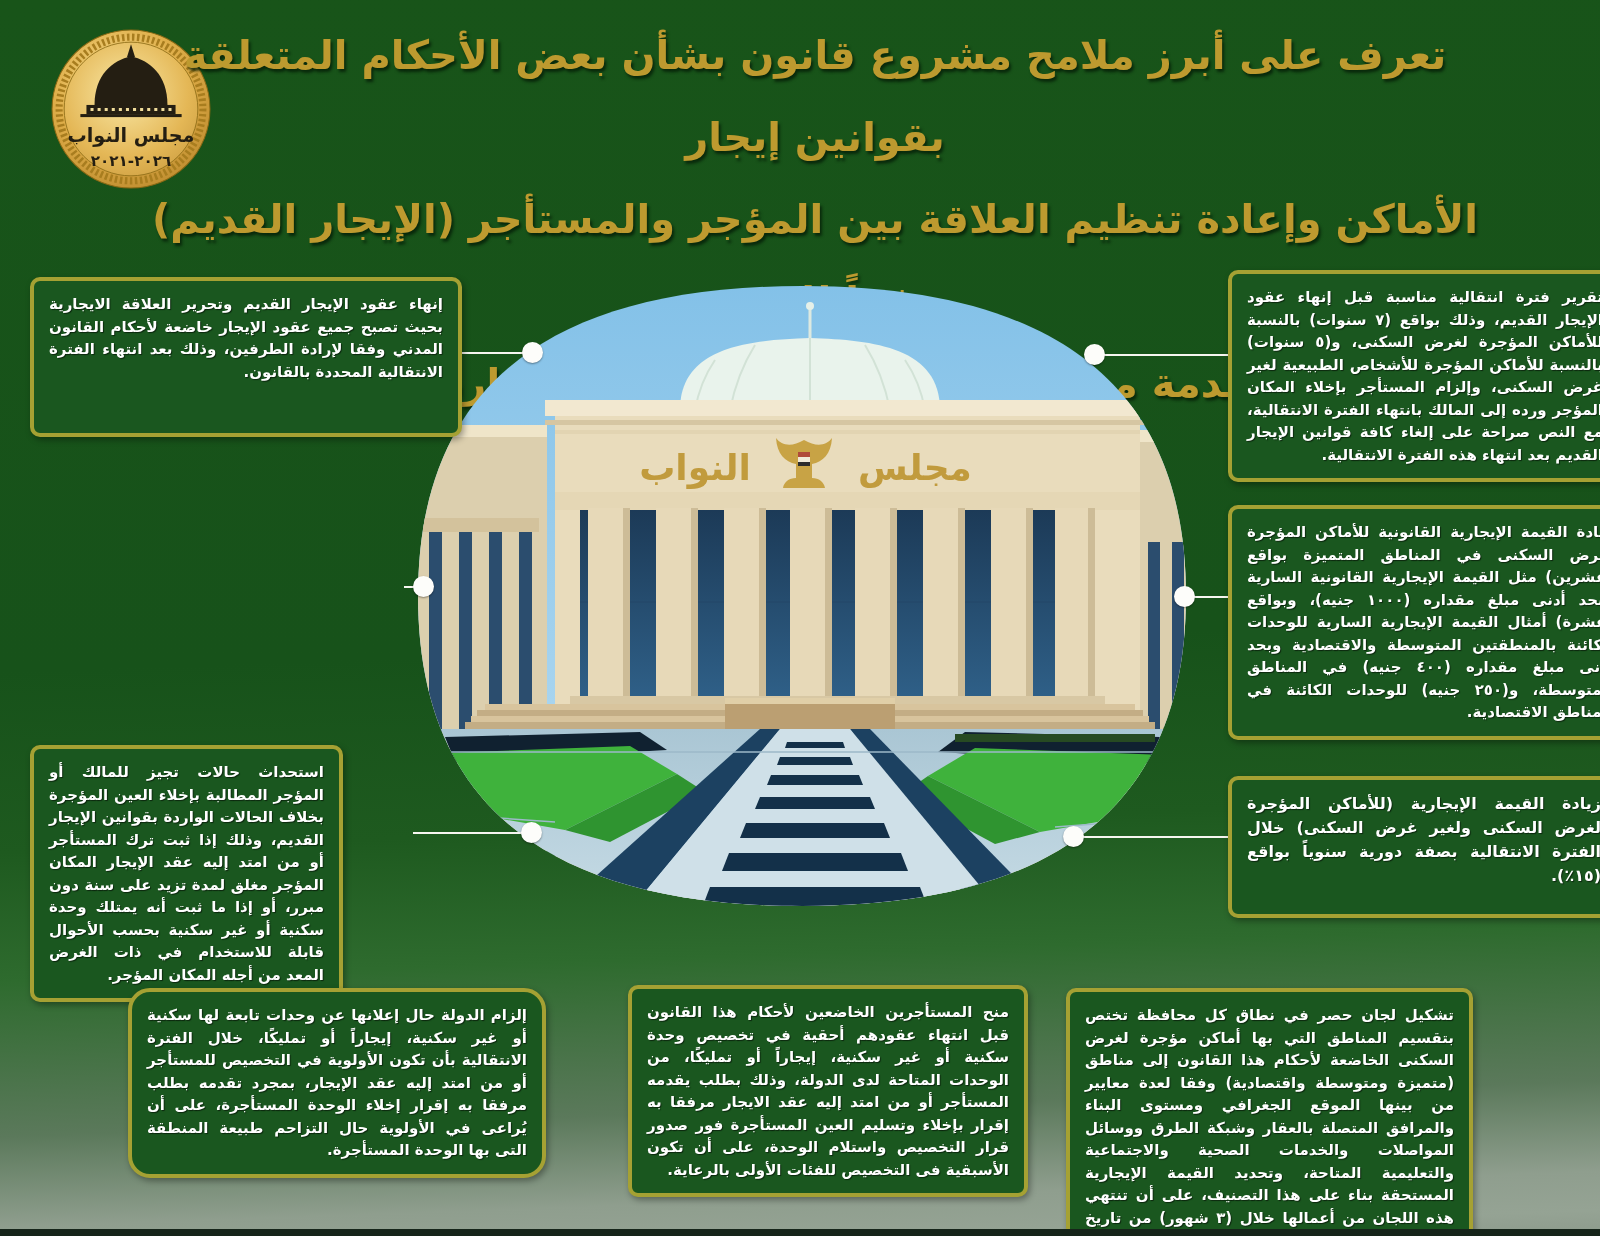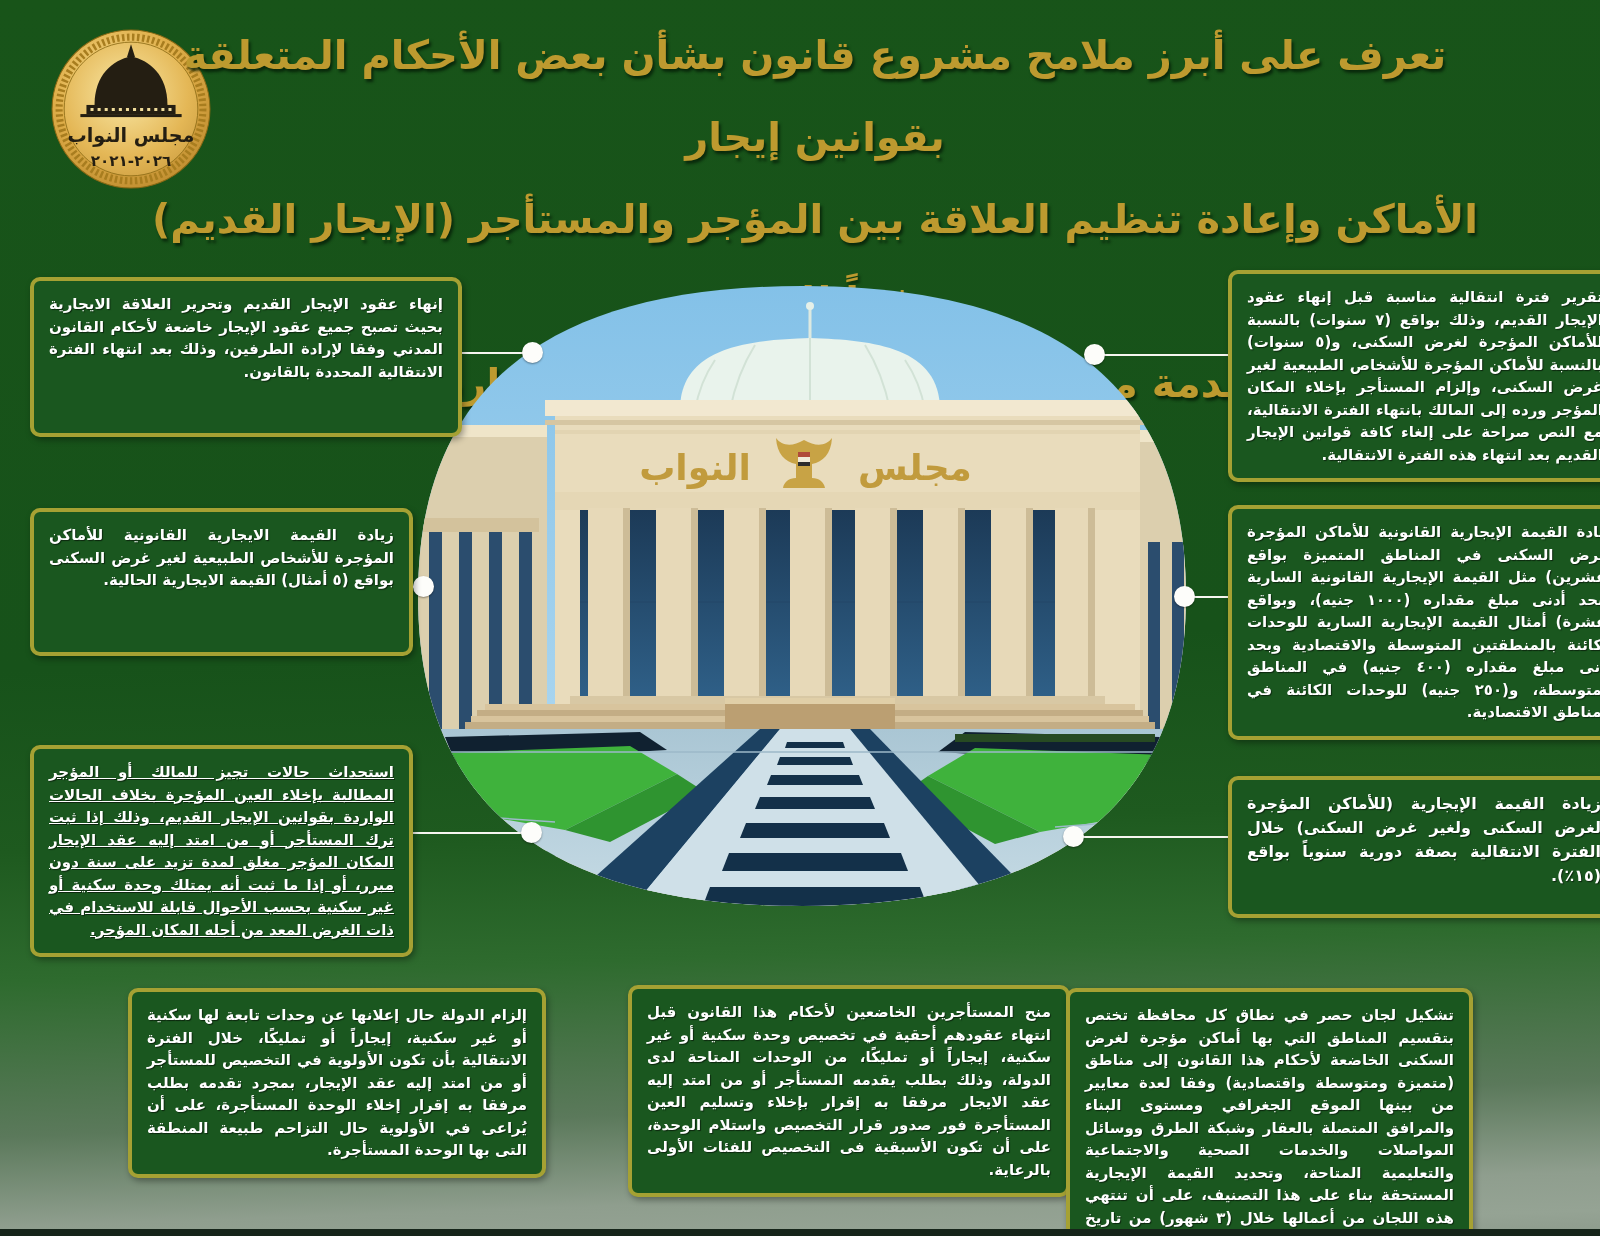--- a/index.html
+++ b/index.html
@@ -23,26 +23,26 @@
   .logo{position:absolute;left:50px;top:28px;width:162px;height:162px;}
   
   .callout{
     position:absolute;background:#1a571f;border:4px solid #a5a133;border-radius:10px;
     padding:12px 15px;color:#ffffff;font-weight:bold;font-size:15px;line-height:1.5;
     text-align:justify;text-shadow:1px 1px 1px rgba(0,0,0,.55);
     box-shadow:2px 3px 6px rgba(0,0,0,.35);
   }
   .c-l1{left:30px;top:277px;width:432px;min-height:160px;}
   .c-l2{left:30px;top:508px;width:383px;min-height:148px;}
-  .c-l3{left:30px;top:745px;width:383px;min-height:178px;text-decoration:underline;}
+  .c-l3{left:30px;top:745px;width:313px;min-height:178px;}
   .c-r1{left:1228px;top:270px;width:394px;min-height:196px;}
   .c-r2{left:1228px;top:505px;width:404px;min-height:194px;}
   .c-r3{left:1228px;top:752px;width:392px;min-height:142px;font-size:16px;margin-top:24px;}
-  .c-b1{left:128px;top:988px;width:418px;min-height:186px;}
-  .c-b2{left:628px;top:985px;width:442px;min-height:198px;}
+  .c-b1{left:128px;top:988px;width:418px;min-height:186px;border-radius:22px;}
+  .c-b2{left:628px;top:985px;width:400px;min-height:198px;}
   .c-b3{left:1066px;top:988px;width:407px;min-height:194px;}
   
   .cline{position:absolute;height:2px;background:#f6f6f0;}
   .cdot{position:absolute;width:21px;height:21px;border-radius:50%;background:#fdfdfa;box-shadow:0 1px 2px rgba(0,0,0,.4);}
   .ln-l1{left:413px;top:352px;width:121px;}
   .ln-r1{left:1095px;top:354px;width:134px;}
   .ln-l2{left:404px;top:586px;width:21px;}
   .ln-r2{left:1180px;top:596px;width:49px;}
   .ln-l3{left:413px;top:832px;width:120px;}
   .ln-r3{left:1074px;top:836px;width:157px;}
@@ -240,21 +240,20 @@
   <div class="cline ln-l3"></div>
   <div class="cline ln-r3"></div>
   <div class="cdot dt-l1"></div>
   <div class="cdot dt-r1"></div>
   <div class="cdot dt-l2"></div>
   <div class="cdot dt-r2"></div>
   <div class="cdot dt-l3"></div>
   <div class="cdot dt-r3"></div>
 
   <div class="callout c-l1">إنهاء عقود الإيجار القديم وتحرير العلاقة الايجارية بحيث تصبح جميع عقود الإيجار خاضعة لأحكام القانون المدني وفقا لإرادة الطرفين، وذلك بعد انتهاء الفترة الانتقالية المحددة بالقانون.</div>
-  <div class="callout c-l2">زيادة القيمة الايجارية القانونية للأماكن المؤجرة للأشخاص الطبيعية لغير غرض السكنى بواقع (٥ أمثال) القيمة الايجارية الحالية.</div>
   <div class="callout c-l3">استحداث حالات تجيز للمالك أو المؤجر المطالبة بإخلاء العين المؤجرة بخلاف الحالات الواردة بقوانين الإيجار القديم، وذلك إذا ثبت ترك المستأجر أو من امتد إليه عقد الإيجار المكان المؤجر مغلق لمدة تزيد على سنة دون مبرر، أو إذا ما ثبت أنه يمتلك وحدة سكنية أو غير سكنية بحسب الأحوال قابلة للاستخدام في ذات الغرض المعد من أجله المكان المؤجر.</div>
   <div class="callout c-r1">تقرير فترة انتقالية مناسبة قبل إنهاء عقود الإيجار القديم، وذلك بواقع (٧ سنوات) بالنسبة للأماكن المؤجرة لغرض السكنى، و(٥ سنوات) بالنسبة للأماكن المؤجرة للأشخاص الطبيعية لغير غرض السكنى، وإلزام المستأجر بإخلاء المكان المؤجر ورده إلى المالك بانتهاء الفترة الانتقالية، مع النص صراحة على إلغاء كافة قوانين الإيجار القديم بعد انتهاء هذه الفترة الانتقالية.</div>
   <div class="callout c-r2">زيادة القيمة الإيجارية القانونية للأماكن المؤجرة لغرض السكنى في المناطق المتميزة بواقع (عشرين) مثل القيمة الإيجارية القانونية السارية وبحد أدنى مبلغ مقداره (١٠٠٠ جنيه)، وبواقع (عشرة) أمثال القيمة الإيجارية السارية للوحدات الكائنة بالمنطقتين المتوسطة والاقتصادية وبحد أدنى مبلغ مقداره (٤٠٠ جنيه) في المناطق المتوسطة، و(٢٥٠ جنيه) للوحدات الكائنة في المناطق الاقتصادية.</div>
   <div class="callout c-r3">زيادة القيمة الإيجارية (للأماكن المؤجرة لغرض السكنى ولغير غرض السكنى) خلال الفترة الانتقالية بصفة دورية سنوياً بواقع (١٥٪).</div>
   <div class="callout c-b1">إلزام الدولة حال إعلانها عن وحدات تابعة لها سكنية أو غير سكنية، إيجاراً أو تمليكًا، خلال الفترة الانتقالية بأن تكون الأولوية في التخصيص للمستأجر أو من امتد إليه عقد الإيجار، بمجرد تقدمه بطلب مرفقا به إقرار إخلاء الوحدة المستأجرة، على أن يُراعى في الأولوية حال التزاحم طبيعة المنطقة التى بها الوحدة المستأجرة.</div>
   <div class="callout c-b2">منح المستأجرين الخاضعين لأحكام هذا القانون قبل انتهاء عقودهم أحقية في تخصيص وحدة سكنية أو غير سكنية، إيجاراً أو تمليكًا، من الوحدات المتاحة لدى الدولة، وذلك بطلب يقدمه المستأجر أو من امتد إليه عقد الايجار مرفقا به إقرار بإخلاء وتسليم العين المستأجرة فور صدور قرار التخصيص واستلام الوحدة، على أن تكون الأسبقية فى التخصيص للفئات الأولى بالرعاية.</div>
   <div class="callout c-b3">تشكيل لجان حصر في نطاق كل محافظة تختص بتقسيم المناطق التي بها أماكن مؤجرة لغرض السكنى الخاضعة لأحكام هذا القانون إلى مناطق (متميزة ومتوسطة واقتصادية) وفقا لعدة معايير من بينها الموقع الجغرافي ومستوى البناء والمرافق المتصلة بالعقار وشبكة الطرق ووسائل المواصلات والخدمات الصحية والاجتماعية والتعليمية المتاحة، وتحديد القيمة الإيجارية المستحقة بناء على هذا التصنيف، على أن تنتهي هذه اللجان من أعمالها خلال (٣ شهور) من تاريخ العمل بالقانون.</div>
 
   <div class="bottom-strip"></div>
 </div>

